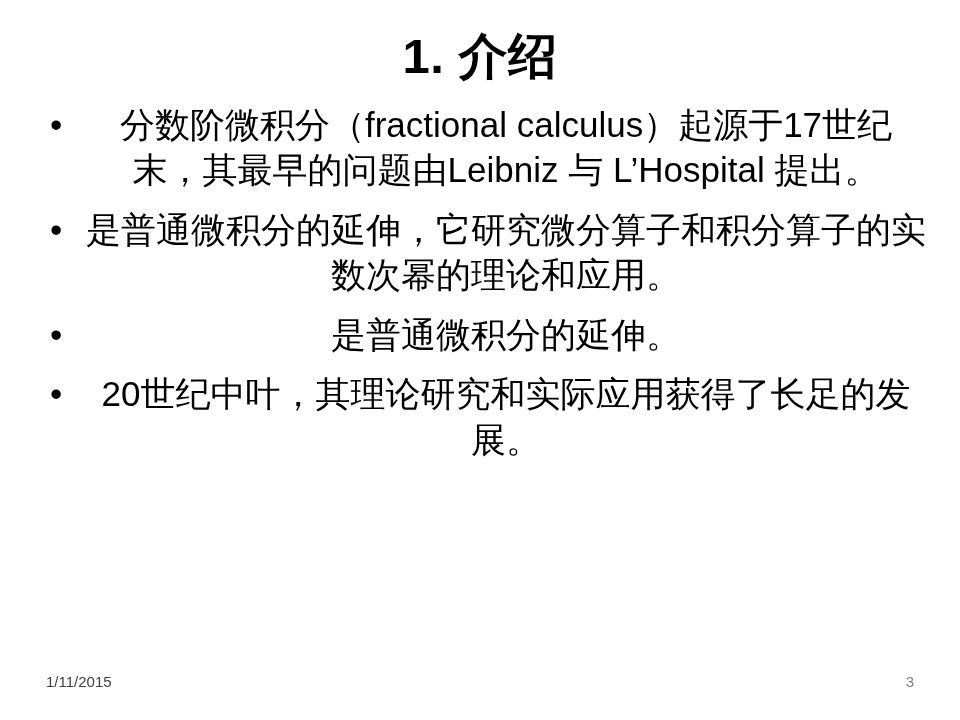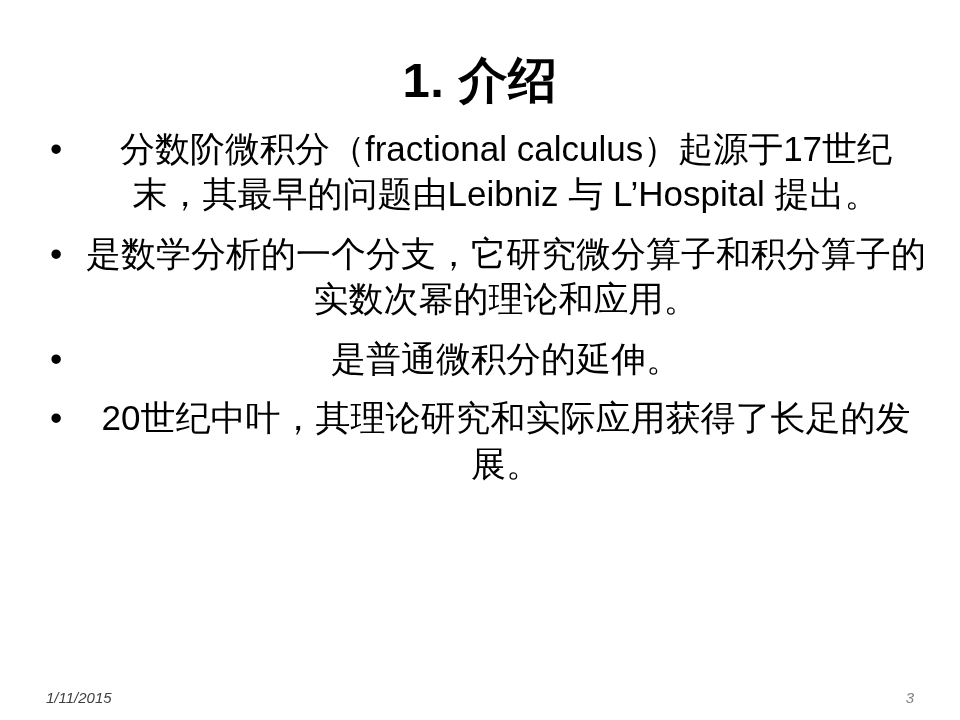--- a/index.html
+++ b/index.html
@@ -19,21 +19,21 @@
     width: 960px;
     height: 720px;
     box-sizing: border-box;
   }
   .slide-title {
     text-align: center;
     font-size: 49px;
     font-weight: bold;
     line-height: 1.1;
     margin: 0;
-    padding-top: 54px;
+    padding-top: 30px;
     letter-spacing: 0.5px;
   }
   .body-area {
     margin: 18px 34px 0 34px;
   }
   ul.bullets {
     list-style: none;
     margin: 0;
     padding: 0;
   }
@@ -52,23 +52,22 @@
     line-height: 1.30;
   }
   .bullet-text {
     display: block;
     text-align: center;
   }
   .footer {
     position: absolute;
     left: 0;
     right: 0;
-    bottom: 14px;
+    bottom: 30px;
     height: 24px;
-    font-style: italic;
   }
   .footer-date {
     position: absolute;
     left: 46px;
     bottom: 0;
     font-size: 15px;
     color: #3f3f3f;
   }
   .footer-pagenum {
     position: absolute;
@@ -86,21 +85,21 @@
   <h1 class="slide-title">1. 介绍</h1>
 
   <div class="body-area">
     <ul class="bullets">
       <li>
         <span class="dot">•</span>
         <span class="bullet-text">分数阶微积分（fractional calculus）起源于17世纪末，其最早的问题由Leibniz 与 L’Hospital 提出。</span>
       </li>
       <li>
         <span class="dot">•</span>
-        <span class="bullet-text">是数学分析的一个分支，它研究微分算子和积分算子的实数次幂的理论和应用。</span>
+        <span class="bullet-text">是普通微积分的延伸，它研究微分算子和积分算子的实数次幂的理论和应用。</span>
       </li>
       <li>
         <span class="dot">•</span>
         <span class="bullet-text">是普通微积分的延伸。</span>
       </li>
       <li>
         <span class="dot">•</span>
         <span class="bullet-text">20世纪中叶，其理论研究和实际应用获得了长足的发展。</span>
       </li>
     </ul>

